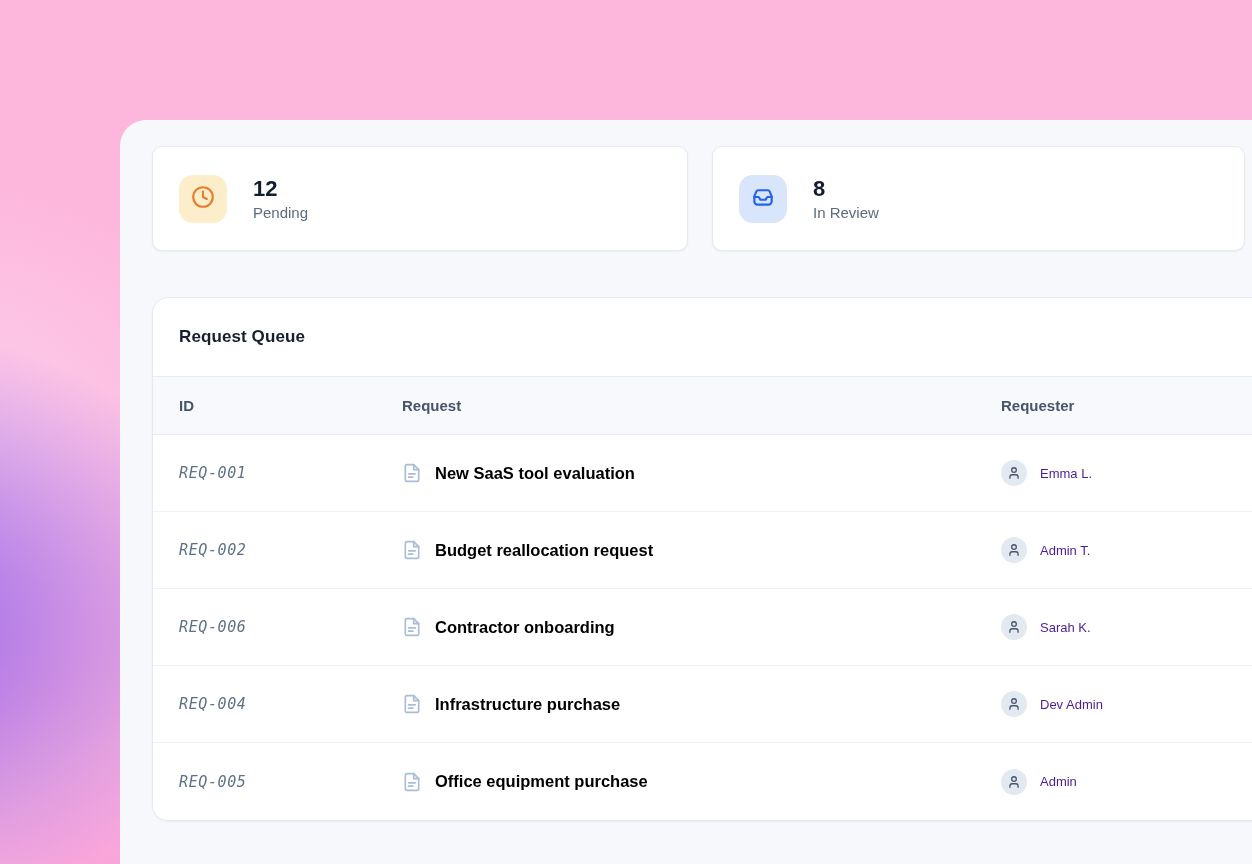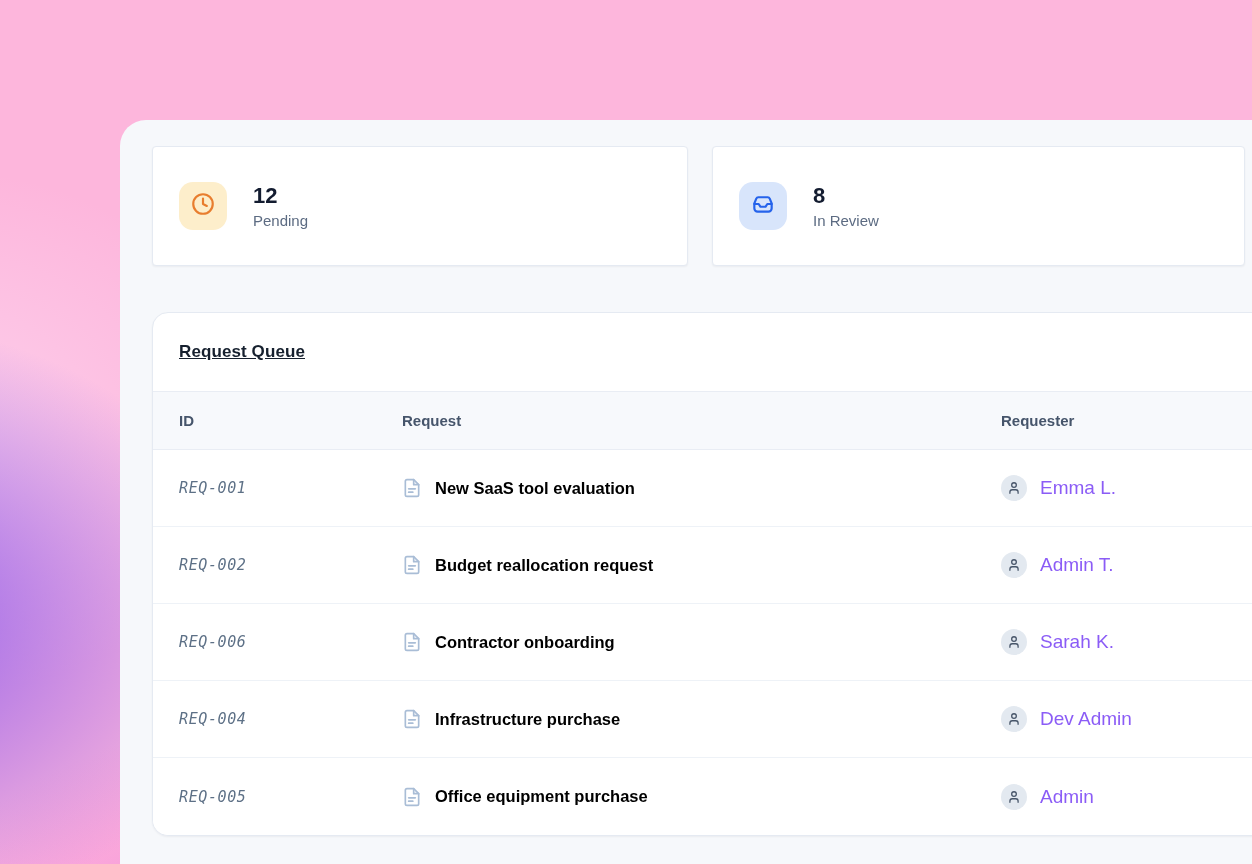--- a/index.html
+++ b/index.html
@@ -28,24 +28,24 @@
     padding: 26px 0 0 32px;
   }
 
   .stats-row {
     display: flex;
     gap: 24px;
     width: 1093px;
   }
   .stat-card {
     box-sizing: border-box;
-    height: 120px;
+    height: 105px;
     background: #ffffff;
     border: 1px solid #e5eaf2;
-    border-radius: 4px;
+    border-radius: 10px;
     box-shadow: 0 1px 2px rgba(15,23,42,0.05);
     display: flex;
     align-items: center;
     padding: 0 26px;
     gap: 26px;
   }
   .stat-card.first { width: 536px; }
   .stat-card.second { flex: 1; }
 
   .icon-badge {
@@ -84,21 +84,20 @@
     align-items: center;
     padding: 0 26px;
     border-bottom: 1px solid #e9edf4;
     box-sizing: border-box;
   }
   .table-title {
     font-size: 17px;
     font-weight: 700;
     color: #16202e;
     letter-spacing: 0.1px;
-    text-decoration: underline;
   }
   .thead, .trow {
     display: grid;
     grid-template-columns: 223px 599px 1fr;
     align-items: center;
     padding: 0 26px;
     box-sizing: border-box;
   }
   .thead {
     height: 58px;
@@ -127,22 +126,22 @@
     align-items: center;
     gap: 13px;
     font-size: 16.5px;
     font-weight: 700;
     color: #000000;
   }
   .cell-requester {
     display: flex;
     align-items: center;
     gap: 13px;
-    font-size: 19px;
-    color: #8b5cf6;
+    font-size: 13px;
+    color: #4c1d95;
   }
   .avatar {
     width: 26px; height: 26px;
     border-radius: 50%;
     background: #e3e9f0;
     display: flex; align-items: center; justify-content: center;
     flex: 0 0 auto;
   }
   .doc-icon-wrap { display: flex; flex: 0 0 auto; }
 </style>

